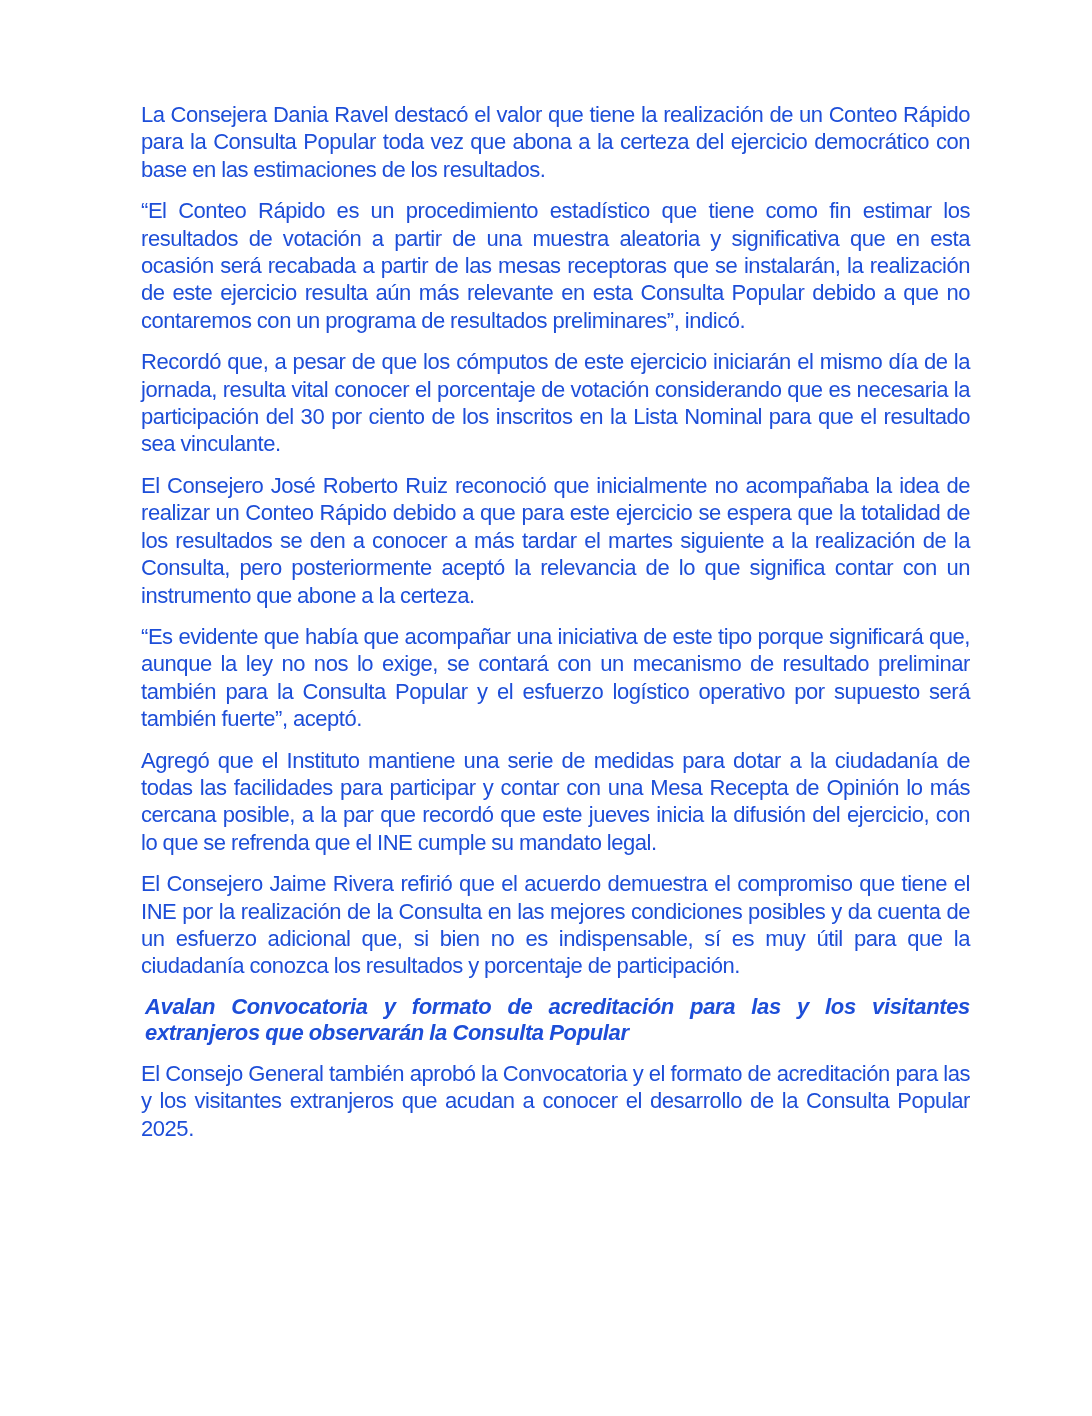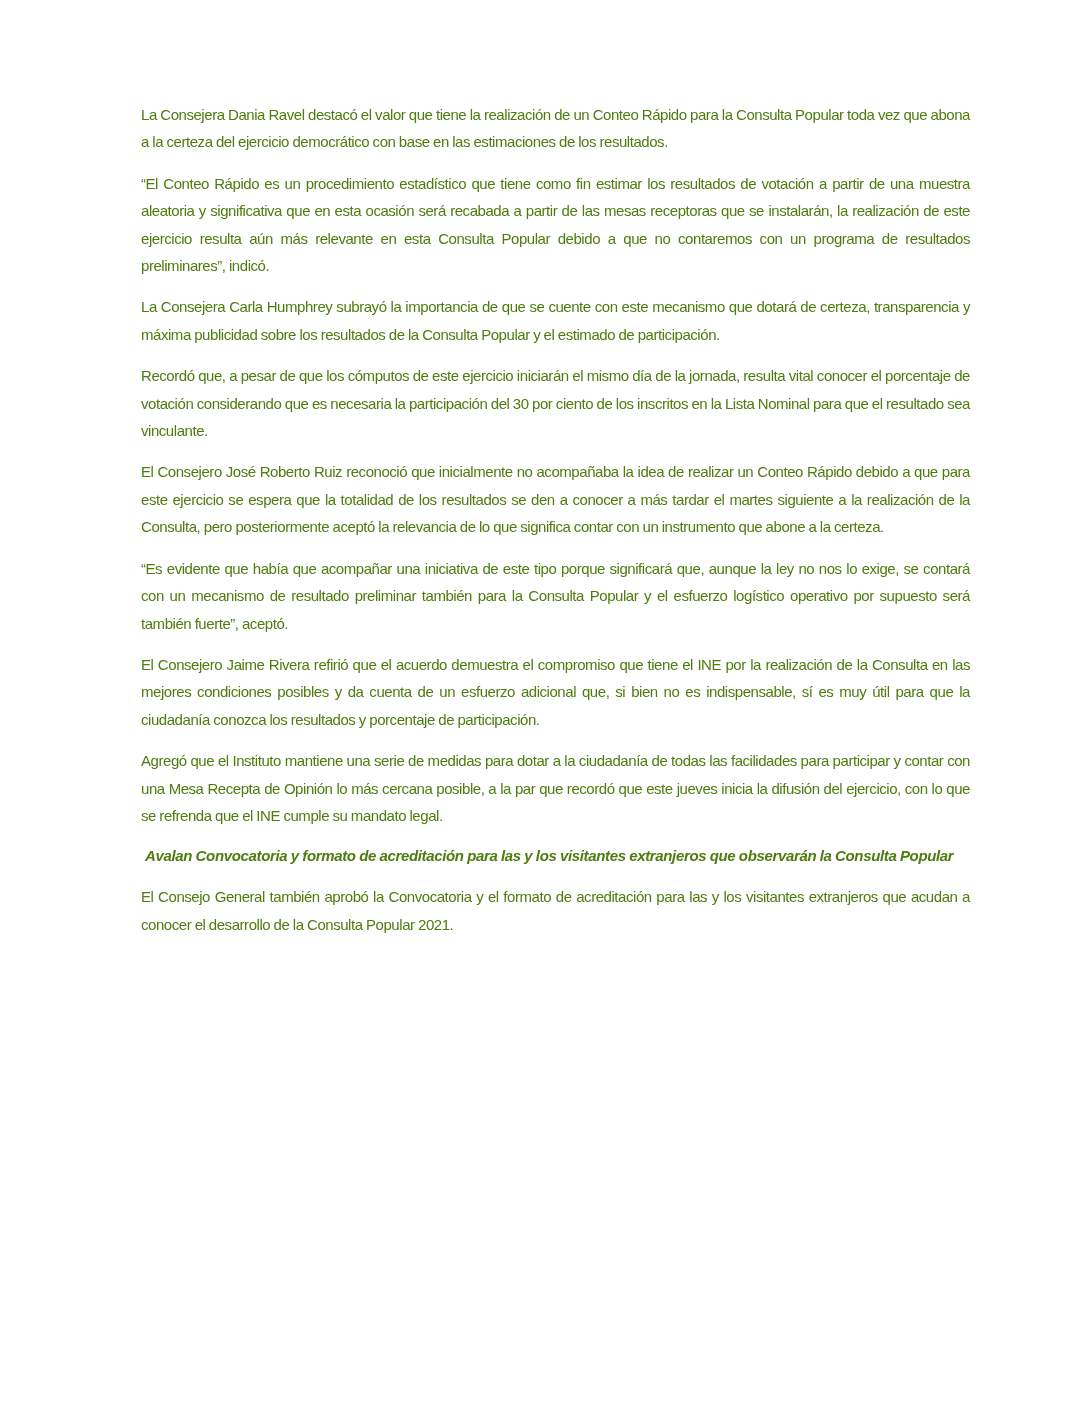--- a/index.html
+++ b/index.html
@@ -12,23 +12,23 @@
       height: 1416px;
       position: relative;
       overflow: hidden;
     }
     .page {
       position: absolute;
       left: 141px;
       top: 101px;
       width: 829px;
       font-family: "Liberation Sans", sans-serif;
-      font-size: 15px;
+      font-size: 22px;
       line-height: 27.4px;
-      color: #4d7c0f;
+      color: #1d4ed8;
       letter-spacing: -0.45px;
       word-spacing: -0.3px;
     }
     .para {
       margin: 0 0 14px 0;
       text-align: justify;
       text-align-last: left;
     }
     .heading {
       margin: 0 0 14px 4px;
@@ -39,21 +39,20 @@
       letter-spacing: -0.35px;
       line-height: 26px;
     }
   </style>
 </head>
 <body>
 
 <div class="page">
   <p class="para">La Consejera Dania Ravel destacó el valor que tiene la realización de un Conteo Rápido para la Consulta Popular toda vez que abona a la certeza del ejercicio democrático con base en las estimaciones de los resultados.</p>
   <p class="para">“El Conteo Rápido es un procedimiento estadístico que tiene como fin estimar los resultados de votación a partir de una muestra aleatoria y significativa que en esta ocasión será recabada a partir de las mesas receptoras que se instalarán, la realización de este ejercicio resulta aún más relevante en esta Consulta Popular debido a que no contaremos con un programa de resultados preliminares”, indicó.</p>
-  <p class="para">La Consejera Carla Humphrey subrayó la importancia de que se cuente con este mecanismo que dotará de certeza, transparencia y máxima publicidad sobre los resultados de la Consulta Popular y el estimado de participación.</p>
   <p class="para">Recordó que, a pesar de que los cómputos de este ejercicio iniciarán el mismo día de la jornada, resulta vital conocer el porcentaje de votación considerando que es necesaria la participación del 30 por ciento de los inscritos en la Lista Nominal para que el resultado sea vinculante.</p>
   <p class="para">El Consejero José Roberto Ruiz reconoció que inicialmente no acompañaba la idea de realizar un Conteo Rápido debido a que para este ejercicio se espera que la totalidad de los resultados se den a conocer a más tardar el martes siguiente a la realización de la Consulta, pero posteriormente aceptó la relevancia de lo que significa contar con un instrumento que abone a la certeza.</p>
   <p class="para">“Es evidente que había que acompañar una iniciativa de este tipo porque significará que, aunque la ley no nos lo exige, se contará con un mecanismo de resultado preliminar también para la Consulta Popular y el esfuerzo logístico operativo por supuesto será también fuerte”, aceptó.</p>
+  <p class="para">Agregó que el Instituto mantiene una serie de medidas para dotar a la ciudadanía de todas las facilidades para participar y contar con una Mesa Recepta de Opinión lo más cercana posible, a la par que recordó que este jueves inicia la difusión del ejercicio, con lo que se refrenda que el INE cumple su mandato legal.</p>
   <p class="para">El Consejero Jaime Rivera refirió que el acuerdo demuestra el compromiso que tiene el INE por la realización de la Consulta en las mejores condiciones posibles y da cuenta de un esfuerzo adicional que, si bien no es indispensable, sí es muy útil para que la ciudadanía conozca los resultados y porcentaje de participación.</p>
-  <p class="para">Agregó que el Instituto mantiene una serie de medidas para dotar a la ciudadanía de todas las facilidades para participar y contar con una Mesa Recepta de Opinión lo más cercana posible, a la par que recordó que este jueves inicia la difusión del ejercicio, con lo que se refrenda que el INE cumple su mandato legal.</p>
   <p class="heading">Avalan Convocatoria y formato de acreditación para las y los visitantes extranjeros que observarán la Consulta Popular</p>
-  <p class="para">El Consejo General también aprobó la Convocatoria y el formato de acreditación para las y los visitantes extranjeros que acudan a conocer el desarrollo de la Consulta Popular 2021.</p>
+  <p class="para">El Consejo General también aprobó la Convocatoria y el formato de acreditación para las y los visitantes extranjeros que acudan a conocer el desarrollo de la Consulta Popular 2025.</p>
 </div>
 
 </body></html>

